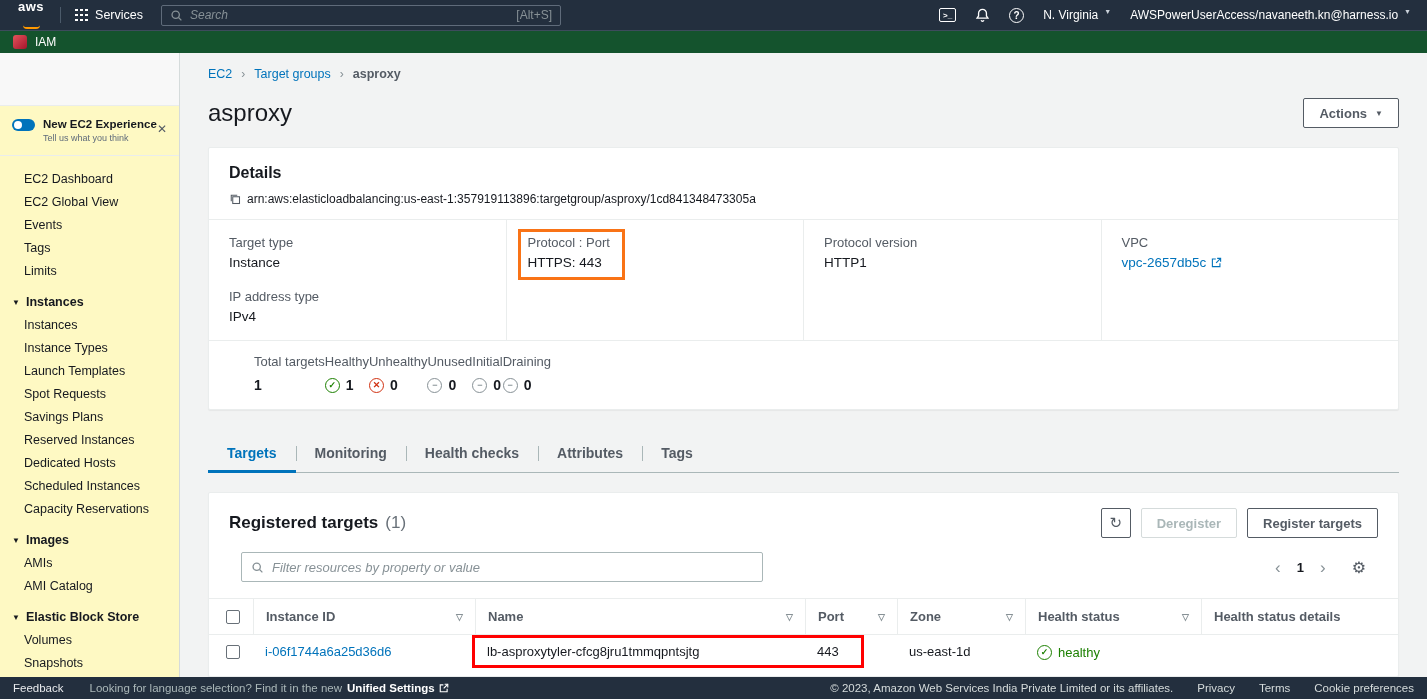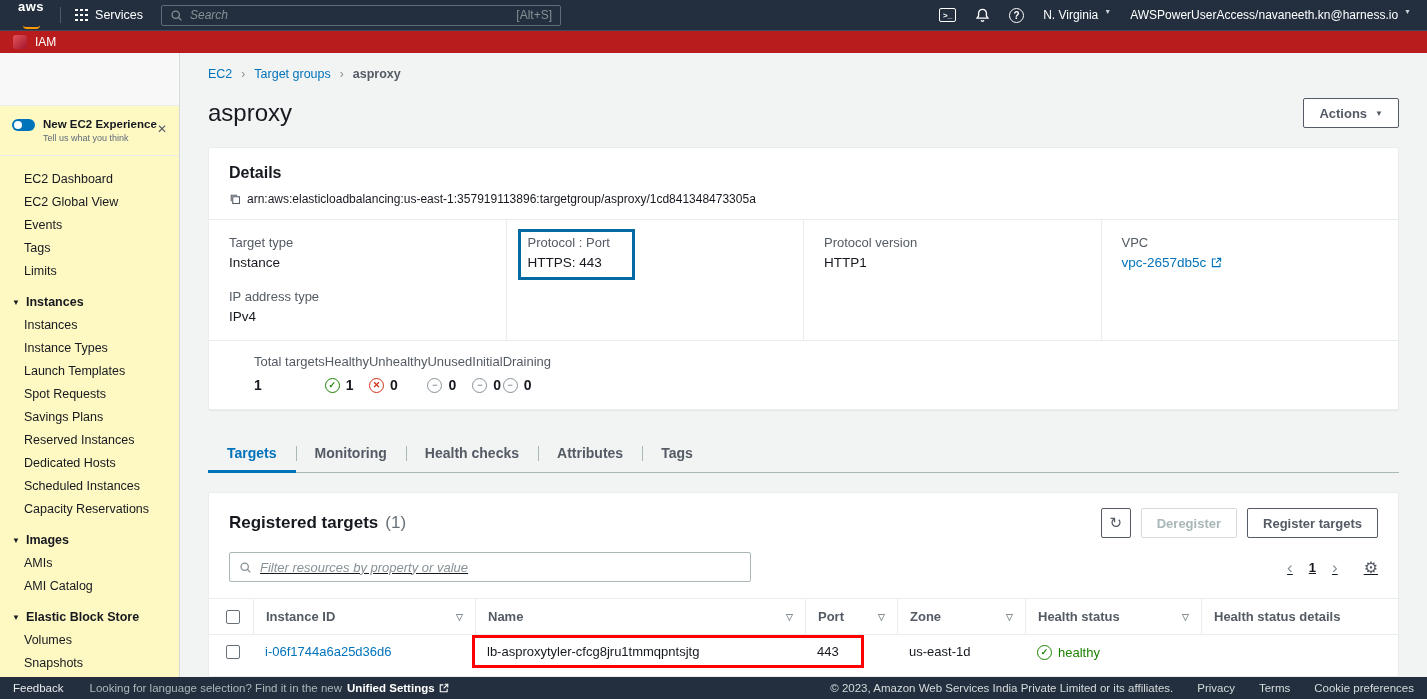--- a/index.html
+++ b/index.html
@@ -20,21 +20,21 @@
   .search-box input { flex: 1; background: transparent; border: none; outline: none; color: #fff; font-size: 12px; font-family: inherit; }
   .search-box input::placeholder { color: #879196; font-style: italic; }
   .kbd-hint { color: #879196; font-size: 12px; }
   .tb-right { margin-left: auto; display: flex; align-items: center; gap: 19px; padding-right: 6px; }
   .term-box { min-width: 17px; height: 14px; border: 1.5px solid #fff; border-radius: 2px; color: #fff; font-size: 8px; font-weight: bold; display: flex; align-items: center; justify-content: center; padding: 0 1px; cursor: pointer; }
   .help-circle { width: 15px; height: 15px; border: 1.5px solid #fff; border-radius: 50%; color: #fff; font-size: 10px; font-weight: bold; display: flex; align-items: center; justify-content: center; cursor: pointer; }
   .menu-item { color: #fff; font-size: 12px; display: flex; gap: 6px; cursor: pointer; white-space: nowrap; }
   .caret { font-size: 7px; color: #c9d1d9; }
 
   
-  .favbar { height: 23px; background: #b91c1c; border-top: 1px solid #3d4b5c; display: flex; align-items: center; padding: 0 13px; gap: 8px; }
+  .favbar { height: 23px; background: #14532d; border-top: 1px solid #3d4b5c; display: flex; align-items: center; padding: 0 13px; gap: 8px; }
   .iam-icon { width: 14px; height: 14px; border-radius: 3px; background: linear-gradient(135deg, #e4535b, #a3152c); }
   .fav-label { color: #fff; font-size: 12px; }
 
   
   .app { display: flex; height: 624px; }
 
   
   .sidebar { width: 180px; background: #fef9c3; border-right: 1px solid #d5dbdb; flex: none; overflow: hidden; }
   .sidebar-ghost { height: 52px; background: #f8f8f8; }
   .new-exp { position: relative; padding: 11px 12px 12px; border-top: 1px solid #eaeded; border-bottom: 1px solid #eaeded; display: flex; gap: 8px; }
@@ -65,21 +65,21 @@
   .details-title { font-size: 16px; font-weight: bold; margin-bottom: 10px; }
   .arn-row { display: flex; align-items: center; gap: 6px; font-size: 12px; color: #16191f; }
   .copy-icon { cursor: pointer; display: inline-flex; }
 
   .fields-row { display: flex; border-top: 1px solid #eaeded; }
   .field-col { flex: 1; padding: 15px 20px 16px; display: flex; flex-direction: column; gap: 19px; }
   .field-col + .field-col { border-left: 1px solid #eaeded; }
   .field-label { font-size: 13px; color: #545b64; margin-bottom: 5px; }
   .field-value { font-size: 13.5px; color: #16191f; }
   .link { color: #0073bb; cursor: pointer; display: inline-flex; align-items: center; gap: 5px; }
-  .red-outline { border: 3px solid #0369a1; display: inline-block; padding: 3px 22px 7px 7px; margin: -6px 16px -4px -9px; align-self: flex-start; }
+  .red-outline { border: 3px solid #f97316; display: inline-block; padding: 3px 12px 7px 7px; margin: -6px 16px -4px -9px; align-self: flex-start; }
 
   .stats-row { display: flex; border-top: 1px solid #eaeded; padding: 13px 45px 16px; }
   .stat { display: flex; flex-direction: column; gap: 8px; }
   .stat-label { font-size: 13px; color: #545b64; }
   .stat-value { font-size: 14px; font-weight: bold; color: #16191f; display: flex; align-items: center; gap: 6px; }
   .status-circle { width: 15px; height: 15px; border-radius: 50%; border: 1.5px solid; font-size: 9px; font-weight: bold; display: inline-flex; align-items: center; justify-content: center; }
   .st-green { color: #1d8102; border-color: #1d8102; }
   .st-red { color: #d13212; border-color: #d13212; }
   .st-gray { color: #879196; border-color: #879196; }
 
@@ -89,21 +89,21 @@
   .tab + .tab::before { content: ""; position: absolute; left: 0; top: 11px; width: 1px; height: 15px; background: #aab7b8; }
   .tab.active { color: #0073bb; border-bottom-color: #0073bb; }
 
   
   .targets-card { margin: 19px 0 24px; }
   .reg-head { display: flex; align-items: center; padding: 15px 20px 14px; }
   .reg-title { font-size: 17px; font-weight: bold; }
   .reg-count { font-size: 17px; color: #687078; margin-left: 7px; }
   .reg-actions { margin-left: auto; display: flex; align-items: center; gap: 10px; }
   .icon-button { width: 30px; height: 30px; border: 1px solid #545b64; border-radius: 2px; background: #fff; color: #545b64; font-size: 15px; display: flex; align-items: center; justify-content: center; cursor: pointer; }
-  .filter-row { display: flex; align-items: center; padding: 0 20px 16px; text-decoration: underline; }
+  .filter-row { display: flex; align-items: center; padding: 0 32px 16px; }
   .filter-box { width: 522px; height: 30px; border: 1px solid #aab7b8; border-radius: 2px; background: #fff; display: flex; align-items: center; gap: 8px; padding: 0 9px; }
   .filter-box input { flex: 1; border: none; outline: none; font-size: 13px; font-family: inherit; color: #16191f; }
   .filter-box input::placeholder { color: #879196; font-style: italic; }
   .pagination { margin-left: auto; display: flex; align-items: center; gap: 16px; font-size: 13px; }
   .page-chev { font-size: 17px; color: #879196; cursor: pointer; line-height: 1; }
   .page-num { font-weight: bold; color: #16191f; cursor: pointer; }
   .gear { font-size: 16px; color: #545b64; margin-left: 10px; cursor: pointer; }
 
   .table { border-top: 1px solid #eaeded; padding-bottom: 8px; }
   .thead { display: flex; align-items: center; height: 36px; border-bottom: 1px solid #eaeded; font-weight: bold; color: #545b64; font-size: 13px; }

